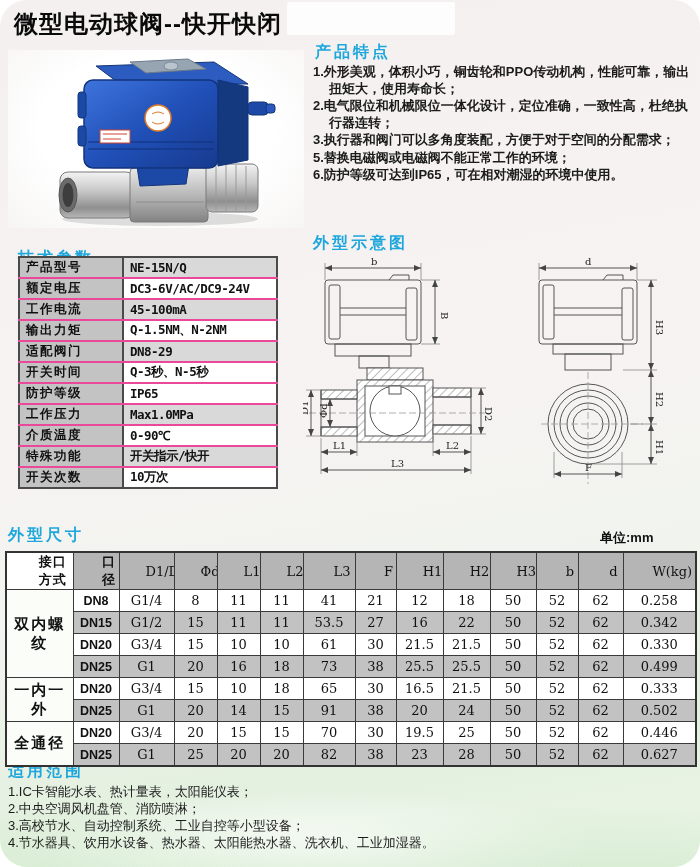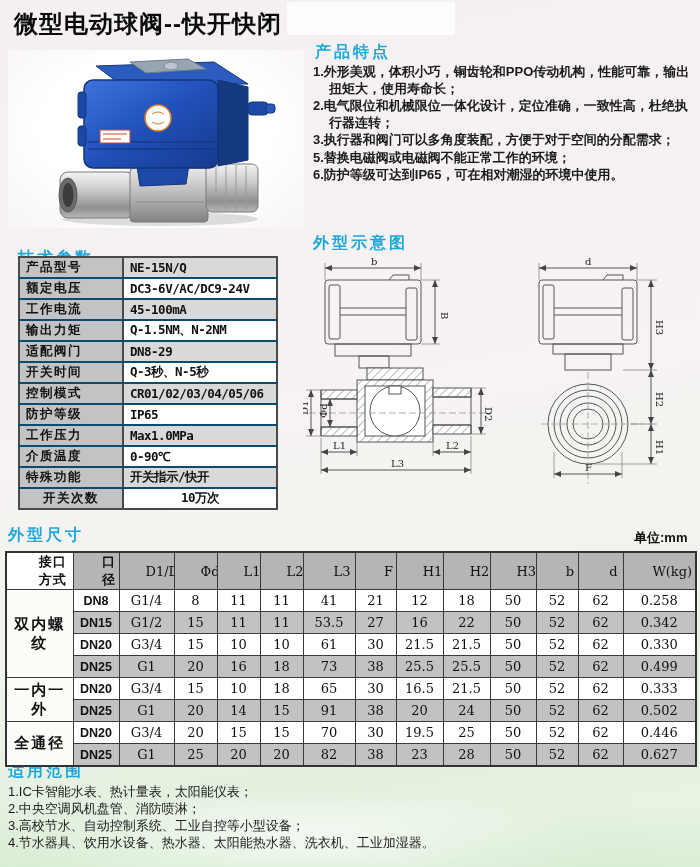--- a/index.html
+++ b/index.html
@@ -1,43 +1,43 @@
 <!DOCTYPE html>
 <html><head>
 <meta charset="utf-8">
 <style>
   html,body{margin:0;padding:0;}
   .page{position:relative;width:700px;height:867px;overflow:hidden;color:#111;
     font-family:"Liberation Sans","DejaVu Sans",sans-serif;
-    background:linear-gradient(170deg,#f4f0ef 0%,#f6f3f2 48%,#f1f4ee 66%,#e3f0df 84%,#ebf5e7 100%);}
+    background:linear-gradient(170deg,#f4f0ef 0%,#f6f3f2 48%,#f1f4ee 66%,#e3f0df 84%,#ebf5e7 100%);border-radius:27px;}
   .swirl{position:absolute;left:0;top:680px;width:700px;height:187px;pointer-events:none;
     background:radial-gradient(120% 95% at 88% 125%, rgba(185,223,180,.6), rgba(185,223,180,0) 62%),
                radial-gradient(95% 80% at 8% 115%, rgba(198,231,193,.55), rgba(198,231,193,0) 58%),
                radial-gradient(60% 45% at 45% 90%, rgba(255,255,255,.8), rgba(255,255,255,0) 70%);}
   .page-title{position:absolute;left:14px;top:8px;font-size:24px;font-weight:bold;letter-spacing:1px;color:#0a0a0a;}
   .watermark{position:absolute;left:287px;top:2px;width:168px;height:33px;background:#fdfdfd;border-radius:2px;}
   .photo{position:absolute;left:8px;top:50px;width:296px;height:178px;
     background:radial-gradient(ellipse at 50% 45%, #ffffff 55%, #f7f5f4 100%);}
   .sec-title{position:absolute;font-size:16px;font-weight:bold;color:#1ea7dc;letter-spacing:3px;}
   .t-features{left:315px;top:42px;}
   .t-tech{left:18px;top:248px;}
   .t-diagram{left:313px;top:233px;}
   .t-dims{left:8px;top:525px;}
   .t-apps{left:8px;top:761px;}
   .features-list{position:absolute;left:313px;top:64px;width:384px;font-size:13px;font-weight:bold;line-height:16.5px;color:#1b1b1b;}
   .features-list .item{padding-left:16px;text-indent:-16px;margin-bottom:1px;}
   .tech-table{position:absolute;left:18px;top:256px;border-collapse:collapse;border:2px solid #4a4a4a;background:#fff;}
-  .tech-table td{height:19px;font-size:12.5px;font-weight:bold;padding:0 6px;border-bottom:2px solid #0c4a6e;white-space:nowrap;}
-  .tech-table tr:last-child td{border-bottom:none;text-align:center;}
+  .tech-table td{height:19px;font-size:12.5px;font-weight:bold;padding:0 6px;border-bottom:2px solid #ec4899;white-space:nowrap;}
+  .tech-table tr:last-child td{border-bottom:none;}
   .tech-table td.lbl{width:90px;background:#c3c3c3;letter-spacing:1.5px;border-right:2px solid #4a4a4a;}
   .tech-table td.val{width:140px;font-family:"DejaVu Sans Mono","Liberation Mono",monospace;letter-spacing:-0.5px;}
   .tech-table tr.odd td.val{background:#d9d9d9;}
   .tech-table tr.even td.val{background:#ffffff;}
   .diagram-svg{position:absolute;left:303px;top:252px;}
-  .unit-label{position:absolute;left:634px;top:529px;font-size:13px;font-weight:bold;}
+  .unit-label{position:absolute;left:600px;top:529px;font-size:13px;font-weight:bold;}
   .dims-table{position:absolute;left:5px;top:551px;width:690px;border-collapse:collapse;border:2px solid #333;
     table-layout:fixed;text-align:center;background:#fff;}
   .dims-table th,.dims-table td{border:1px solid #3a3a3a;overflow:hidden;padding:0;}
   .dims-table th{height:24px;font-size:13px;background:#b5b5b5;font-family:"DejaVu Serif",serif;font-weight:normal;padding-left:26px;}
   .dims-table th.hfirst{background:#ffffff;font-family:"Liberation Sans",sans-serif;font-weight:bold;letter-spacing:1px;}
   .dims-table th.hbold{font-family:"Liberation Sans",sans-serif;font-weight:bold;letter-spacing:1px;}
   .dims-table td{height:21px;font-size:13px;font-family:"DejaVu Serif",serif;}
   .dims-table td.dn{font-family:"Liberation Sans",sans-serif;font-weight:bold;font-size:12.5px;margin-top:29px;}
   .dims-table td.group{background:#fafdf8;font-family:"Liberation Sans",sans-serif;font-weight:bold;font-size:15px;letter-spacing:2px;}
   .dims-table tr.gray td:not(.group){background:#c2c2c2;}
@@ -140,24 +140,20 @@
           <td class="lbl">输出力矩</td>
           <td class="val">Q-1.5NM、N-2NM</td>
         </tr>
       <tr class="odd">
           <td class="lbl">适配阀门</td>
           <td class="val">DN8-29</td>
         </tr>
       <tr class="even">
           <td class="lbl">开关时间</td>
           <td class="val">Q-3秒、N-5秒</td>
-        </tr>
-      <tr class="odd">
-          <td class="lbl">控制模式</td>
-          <td class="val">CR01/02/03/04/05/06</td>
         </tr>
       <tr class="even">
           <td class="lbl">防护等级</td>
           <td class="val">IP65</td>
         </tr>
       <tr class="odd">
           <td class="lbl">工作压力</td>
           <td class="val">Max1.0MPa</td>
         </tr>
       <tr class="even">

